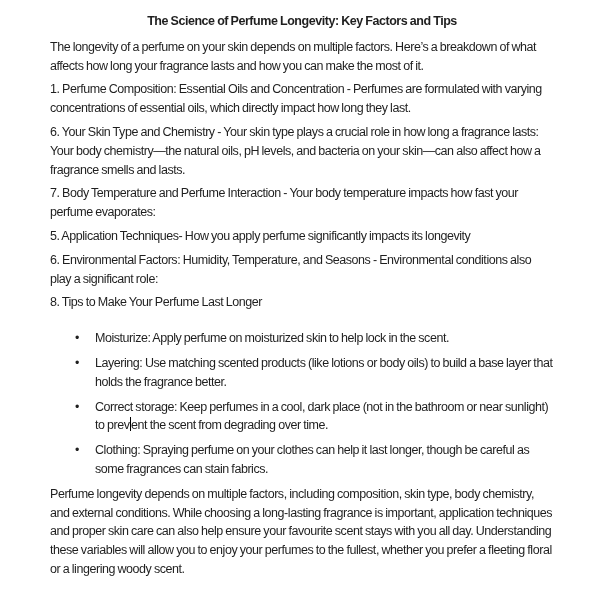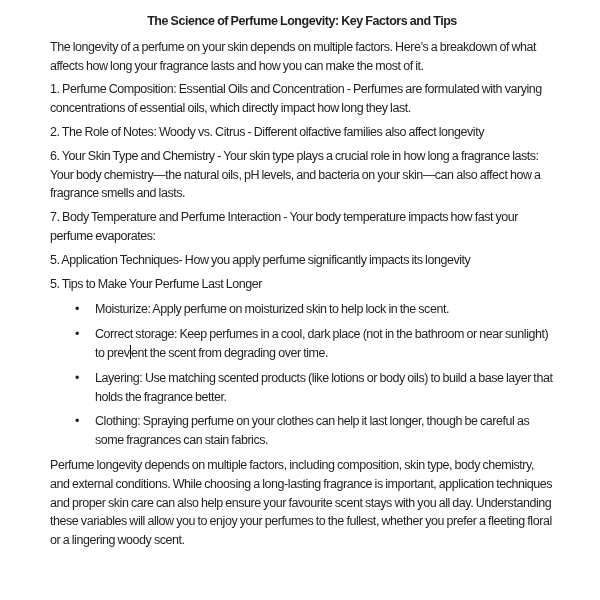--- a/index.html
+++ b/index.html
@@ -36,21 +36,21 @@
     margin: 0 0 5px 0;
   }
   .bold {
     font-weight: 400;
   }
   .para b {
     font-weight: 400;
   }
   ul.tips-list {
     list-style: none;
-    margin: 7px 0 5px 0;
+    margin: 17px 0 5px 0;
     padding: 0 0 0 25px;
   }
   ul.tips-list li {
     position: relative;
     padding-left: 20px;
     margin: 0 0 6px 0;
   }
   ul.tips-list li::before {
     content: "\2022";
     position: absolute;
@@ -69,33 +69,33 @@
 <body>
 
 <div class="page">
 
   <h1 class="doc-title">The Science of Perfume Longevity: Key Factors and Tips</h1>
 
   <p class="para bold">The longevity of a perfume on your skin depends on multiple factors. Here’s a breakdown of what affects how long your fragrance lasts and how you can make the most of it.</p>
 
   <p class="para"><b>1. Perfume Composition: Essential Oils and Concentration -</b><span> Perfumes are formulated with varying concentrations of essential oils, which directly impact how long they last.</span></p>
 
-  <p class="para"><b>2. The Role of Notes: Woody vs. Citrus -</b><span> Different olfactive families also affect longevity</span></p>
 
   <p class="para"><b>6. Your Skin Type and Chemistry</b><span> - Your skin type plays a crucial role in how long a fragrance lasts: Your body chemistry—the natural oils, pH levels, and bacteria on your skin—can also affect how a fragrance smells and lasts.</span></p>
 
   <p class="para"><b>7. Body Temperature and Perfume Interaction</b><span> - Your body temperature impacts how fast your perfume evaporates:</span></p>
 
   <p class="para"><b>5. Application Techniques-</b><span> How you apply perfume significantly impacts its longevity</span></p>
 
+  <p class="para"><b>6. Environmental Factors: Humidity, Temperature, and Seasons -</b><span> Environmental conditions also play a significant role:</span></p>
 
-  <p class="para bold">5. Tips to Make Your Perfume Last Longer</p>
+  <p class="para bold">8. Tips to Make Your Perfume Last Longer</p>
 
   <ul class="tips-list">
     <li><span>Moisturize: Apply perfume on moisturized skin to help lock in the scent.</span></li>
+    <li><span>Layering: Use matching scented products (like lotions or body oils) to build a base layer that holds the fragrance better.</span></li>
     <li><span>Correct storage: Keep perfumes in a cool, dark place (not in the bathroom or near sunlight) to prev</span><span class="caret"></span><span>ent the scent from degrading over time.</span></li>
-    <li><span>Layering: Use matching scented products (like lotions or body oils) to build a base layer that holds the fragrance better.</span></li>
     <li><span>Clothing: Spraying perfume on your clothes can help it last longer, though be careful as some fragrances can stain fabrics.</span></li>
   </ul>
 
   <p class="para bold">Perfume longevity depends on multiple factors, including composition, skin type, body chemistry, and external conditions. While choosing a long-lasting fragrance is important, application techniques and proper skin care can also help ensure your favourite scent stays with you all day. Understanding these variables will allow you to enjoy your perfumes to the fullest, whether you prefer a fleeting floral or a lingering woody scent.</p>
 
 </div>
 
 </body></html>

